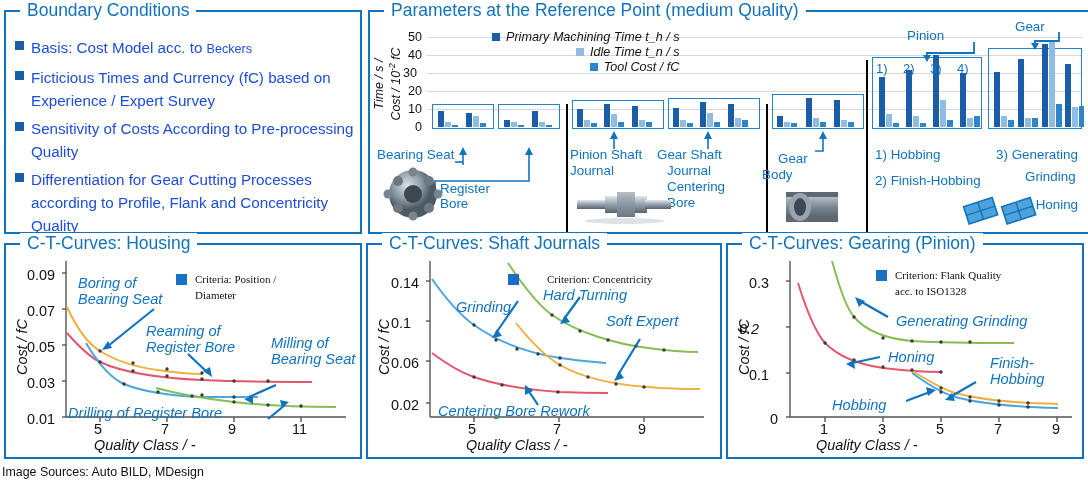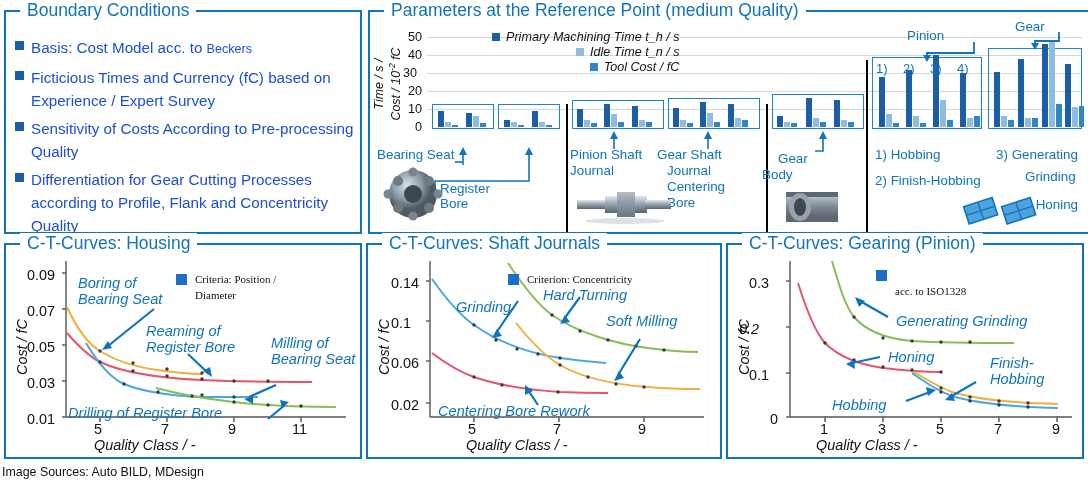--- a/index.html
+++ b/index.html
@@ -503,28 +503,28 @@
         <path d="M150 56 L128 88" stroke="#1273BD" stroke-width="2.2" fill="none"></path>
         <path d="M124 93 l10 -2 l-5 -7 z" fill="#1273BD"></path>
         <path d="M212 52 L196 74" stroke="#1273BD" stroke-width="2.2" fill="none"></path>
         <path d="M192 79 l10 -2 l-5 -7 z" fill="#1273BD"></path>
         <path d="M272 94 L250 130" stroke="#1273BD" stroke-width="2.2" fill="none"></path>
         <path d="M246 136 l10 -3 l-5 -7 z" fill="#1273BD"></path>
         <path d="M170 160 L160 145" stroke="#1273BD" stroke-width="2.2" fill="none"></path>
         <path d="M157 140 l0 10 l8 -4 z" fill="#1273BD"></path>
       </svg>
 
-      <div class="crit" style="left:140px;top:26px;width:210px;">
+      <div class="crit" style="left:140px;top:26px;width:210px;gap:20px;">
         <div class="csq"></div>
         <div class="ctx">Criterion: Concentricity</div>
       </div>
 
       <div class="curvelbl" style="left:88px;top:54px;">Grinding</div>
       <div class="curvelbl" style="left:175px;top:42px;">Hard Turning</div>
-      <div class="curvelbl" style="left:238px;top:68px;">Soft Milling</div>
+      <div class="curvelbl" style="left:238px;top:68px;">Soft Expert</div>
       <div class="curvelbl" style="left:70px;top:158px;">Centering Bore Rework</div>
     </div>
   </div>
 
   <div class="panel" style="left:726px;top:243px;width:358px;height:216px;">
     <div class="ptitle">C-T-Curves: Gearing (Pinion)</div>
 
     <div class="lc" style="left:0;top:0;width:354px;height:212px;">
       <div class="ylabel" style="left:8px;top:130px;">Cost / fC</div>
       <div class="xlabel" style="left:88px;top:192px;">Quality Class / -</div>
@@ -588,21 +588,21 @@
         <path d="M118 119 l9 5 l-1 -9 z" fill="#1273BD"></path>
         <path d="M248 137 L222 152" stroke="#1273BD" stroke-width="2.2" fill="none"></path>
         <path d="M217 155 l10 1 l-3 -8 z" fill="#1273BD"></path>
         <path d="M178 156 L202 147" stroke="#1273BD" stroke-width="2.2" fill="none"></path>
         <path d="M208 145 l-10 -3 l2 9 z" fill="#1273BD"></path>
       </svg>
 
       <div class="crit" style="left:148px;top:22px;width:200px;">
         <div class="csq"></div>
         <div class="ctx">
-          <br>
+          <span>Criterion: Flank Quality</span><br>
           <span>acc. to ISO1328</span>
         </div>
       </div>
 
       <div class="curvelbl" style="left:168px;top:68px;">Generating Grinding</div>
       <div class="curvelbl" style="left:160px;top:104px;">Honing</div>
       <div class="curvelbl" style="left:262px;top:110px;">
         <span>Finish-</span><br>
         <span>Hobbing</span>
       </div>

